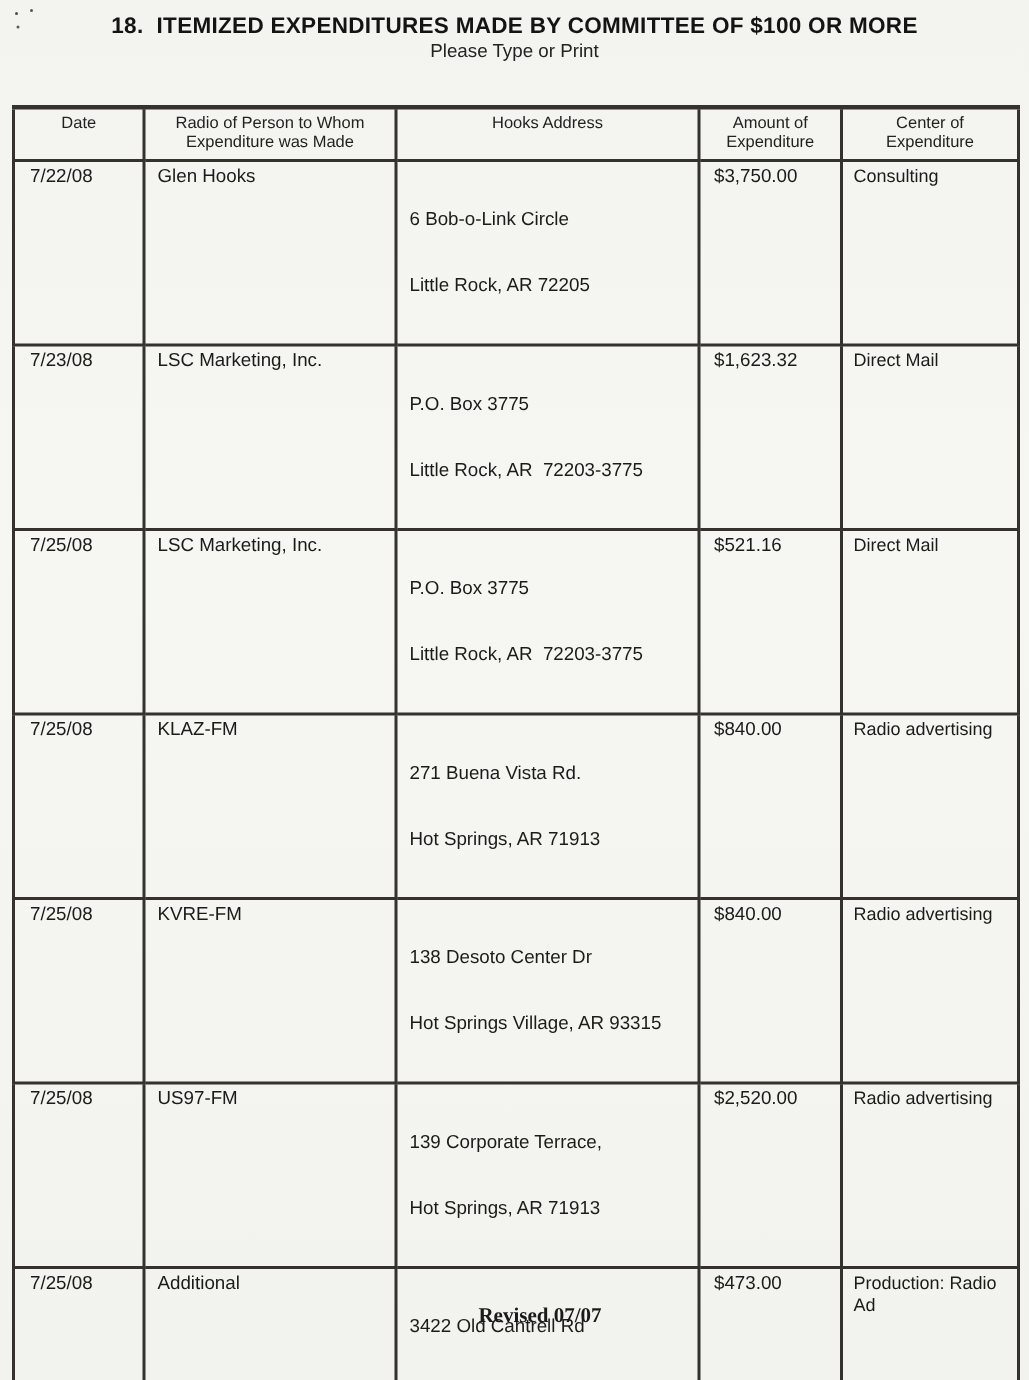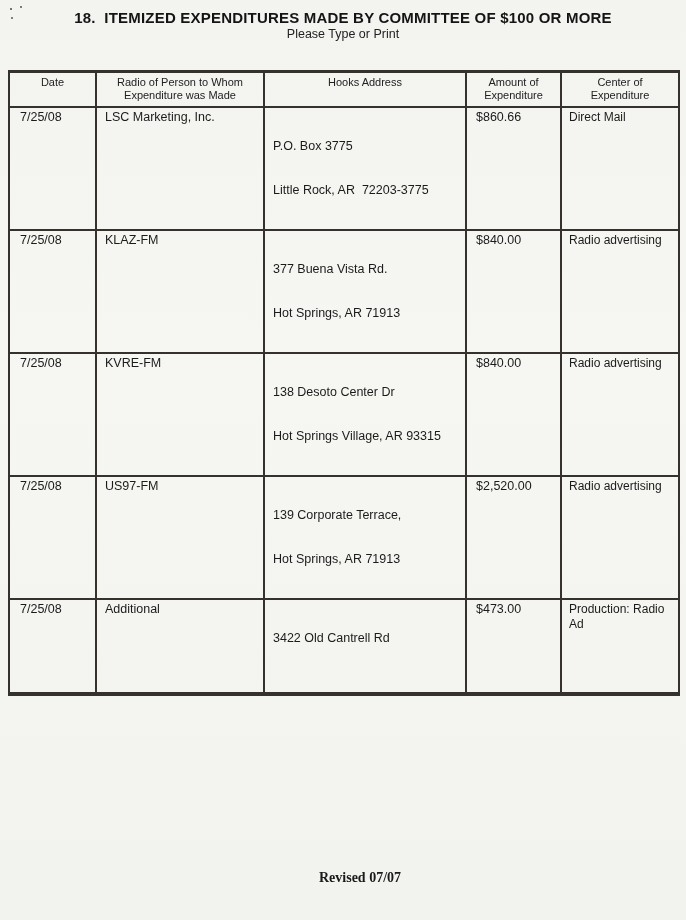--- a/index.html
+++ b/index.html
@@ -133,34 +133,54 @@
         <div>Expenditure</div>
       </th>
       <th>
         <div>Center of</div>
         <div>Expenditure</div>
       </th>
     </tr>
   </thead>
   <tbody id="table-body">
       <tr class="data-row">
-    <td class="c-date"><span>7/25/08</span></td>
+    <td class="c-date"><span>7/22/08</span></td>
+    <td class="c-name"><span>Glen Hooks</span></td>
+    <td class="c-addr">
+      <div>6 Bob-o-Link Circle</div>
+      <div>Little Rock, AR 72205</div>
+    </td>
+    <td class="c-amt"><span>$3,750.00</span></td>
+    <td class="c-purp"><span>Consulting</span></td>
+  </tr>
+      <tr class="data-row">
+    <td class="c-date"><span>7/23/08</span></td>
     <td class="c-name"><span>LSC Marketing, Inc.</span></td>
     <td class="c-addr">
       <div>P.O. Box 3775</div>
       <div>Little Rock, AR  72203-3775</div>
     </td>
-    <td class="c-amt"><span>$860.66</span></td>
+    <td class="c-amt"><span>$1,623.32</span></td>
     <td class="c-purp"><span>Direct Mail</span></td>
   </tr>
       <tr class="data-row">
     <td class="c-date"><span>7/25/08</span></td>
+    <td class="c-name"><span>LSC Marketing, Inc.</span></td>
+    <td class="c-addr">
+      <div>P.O. Box 3775</div>
+      <div>Little Rock, AR  72203-3775</div>
+    </td>
+    <td class="c-amt"><span>$521.16</span></td>
+    <td class="c-purp"><span>Direct Mail</span></td>
+  </tr>
+      <tr class="data-row">
+    <td class="c-date"><span>7/25/08</span></td>
     <td class="c-name"><span>KLAZ-FM</span></td>
     <td class="c-addr">
-      <div>377 Buena Vista Rd.</div>
+      <div>271 Buena Vista Rd.</div>
       <div>Hot Springs, AR 71913</div>
     </td>
     <td class="c-amt"><span>$840.00</span></td>
     <td class="c-purp"><span>Radio advertising</span></td>
   </tr>
       <tr class="data-row">
     <td class="c-date"><span>7/25/08</span></td>
     <td class="c-name"><span>KVRE-FM</span></td>
     <td class="c-addr">
       <div>138 Desoto Center Dr</div>

